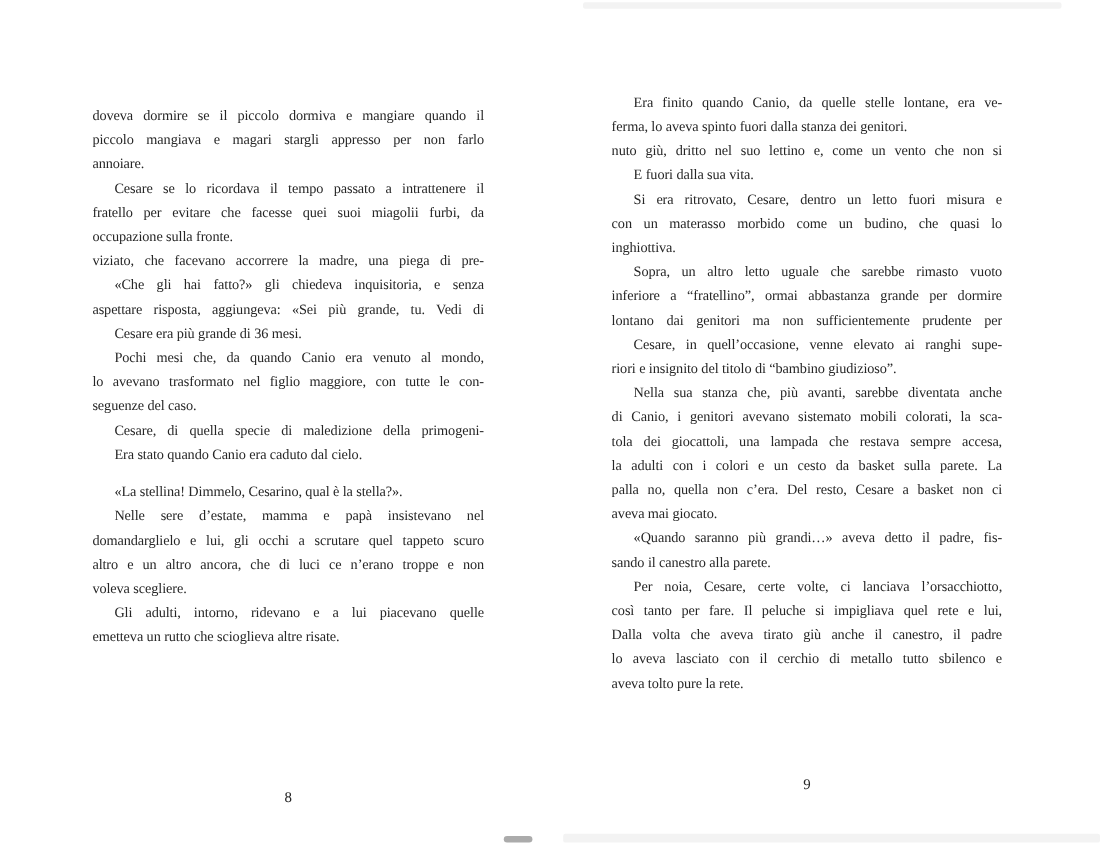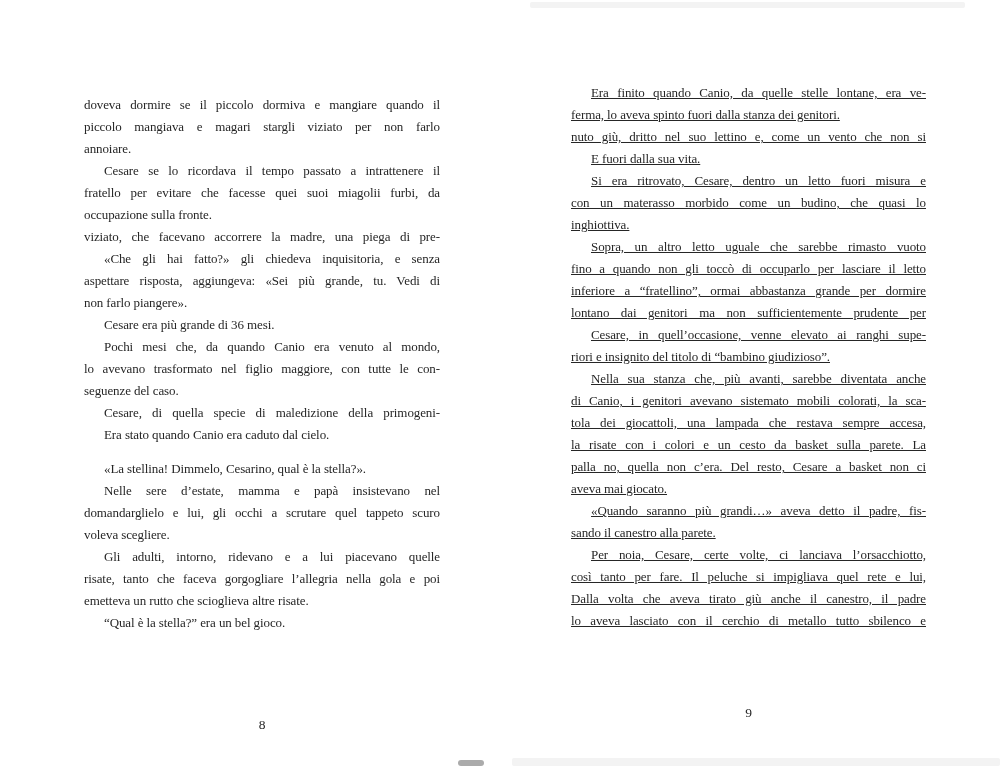--- a/index.html
+++ b/index.html
@@ -7,21 +7,21 @@
     width:1000px;height:767px;position:relative;background:#ffffff;
     font-family:"Liberation Serif","DejaVu Serif",serif;
     overflow:hidden;
   }
   .edge{position:absolute;border-radius:2px;}
   .edge.top{left:530px;top:2px;width:435px;height:6px;}
   .edge.bottom{left:512px;top:758px;width:488px;height:8px;}
   .handle{position:absolute;left:458px;top:760px;width:26px;height:6px;border-radius:3px;}
   .page-col{position:absolute;top:82px;height:660px;}
   #page-left{left:84px;width:356px;margin-top:12px;}
-  #page-right{left:571px;width:355px;text-decoration:underline;}
+  #page-right{left:556px;width:355px;}
   .line{
     height:22px;line-height:22px;font-size:13px;letter-spacing:-0.1px;
     text-align:justify;text-align-last:justify;overflow:hidden;
   }
   .line.last{text-align:right;text-align-last:left;}
   .line.indent{padding-left:20px;}
   .para.space{margin-top:12px;}
   .page-number{
     position:absolute;top:623px;left:0;width:100%;
     text-align:center;font-size:13.5px;
@@ -32,33 +32,32 @@
 
 <div class="edge top" style="background: rgb(243, 243, 243);"></div>
 <div class="edge bottom" style="background: rgb(243, 243, 243);"></div>
 <div class="handle" style="background: rgb(171, 171, 171);"></div>
 
 <main>
   <section class="page-col" id="page-left">
     <div class="page-body">
         <div class="para">
           <div class="line">doveva dormire se il piccolo dormiva e mangiare quando il</div>
-          <div class="line">piccolo mangiava e magari stargli viziato per non farlo</div>
+          <div class="line">piccolo mangiava e magari stargli appresso per non farlo</div>
           <div class="line last">annoiare.</div>
         </div>
         <div class="para">
           <div class="line indent">Cesare se lo ricordava il tempo passato a intrattenere il</div>
           <div class="line">fratello per evitare che facesse quei suoi miagolii furbi, da</div>
           <div class="line last">occupazione sulla fronte.</div>
           <div class="line">viziato, che facevano accorrere la madre, una piega di pre-</div>
         </div>
         <div class="para">
           <div class="line indent">«Che gli hai fatto?» gli chiedeva inquisitoria, e senza</div>
           <div class="line">aspettare risposta, aggiungeva: «Sei più grande, tu. Vedi di</div>
-          <div class="line last">non farlo piangere».</div>
         </div>
         <div class="para">
           <div class="line last indent">Cesare era più grande di 36 mesi.</div>
         </div>
         <div class="para">
           <div class="line indent">Pochi mesi che, da quando Canio era venuto al mondo,</div>
           <div class="line">lo avevano trasformato nel figlio maggiore, con tutte le con-</div>
           <div class="line last">seguenze del caso.</div>
         </div>
         <div class="para">
@@ -66,29 +65,26 @@
         </div>
         <div class="para">
           <div class="line last indent">Era stato quando Canio era caduto dal cielo.</div>
         </div>
         <div class="para space">
           <div class="line last indent">«La stellina! Dimmelo, Cesarino, qual è la stella?».</div>
         </div>
         <div class="para">
           <div class="line indent">Nelle sere d’estate, mamma e papà insistevano nel</div>
           <div class="line">domandarglielo e lui, gli occhi a scrutare quel tappeto scuro</div>
+          <div class="line">altro e un altro ancora, che di luci ce n’erano troppe e non</div>
           <div class="line last">voleva scegliere.</div>
         </div>
         <div class="para">
           <div class="line indent">Gli adulti, intorno, ridevano e a lui piacevano quelle</div>
-          <div class="line">risate, tanto che faceva gorgogliare l’allegria nella gola e poi</div>
           <div class="line last">emetteva un rutto che scioglieva altre risate.</div>
-        </div>
-        <div class="para">
-          <div class="line last indent">“Qual è la stella?” era un bel gioco.</div>
         </div>
       </div>
     <div class="page-number">8</div>
   </section>
   <section class="page-col" id="page-right">
     <div class="page-body">
         <div class="para">
           <div class="line indent">Era finito quando Canio, da quelle stelle lontane, era ve-</div>
           <div class="line last">ferma, lo aveva spinto fuori dalla stanza dei genitori.</div>
           <div class="line">nuto giù, dritto nel suo lettino e, come un vento che non si</div>
@@ -96,42 +92,42 @@
         <div class="para">
           <div class="line last indent">E fuori dalla sua vita.</div>
         </div>
         <div class="para">
           <div class="line indent">Si era ritrovato, Cesare, dentro un letto fuori misura e</div>
           <div class="line">con un materasso morbido come un budino, che quasi lo</div>
           <div class="line last">inghiottiva.</div>
         </div>
         <div class="para">
           <div class="line indent">Sopra, un altro letto uguale che sarebbe rimasto vuoto</div>
-          <div class="line">fino a quando non gli toccò di occuparlo per lasciare il letto</div>
           <div class="line">inferiore a “fratellino”, ormai abbastanza grande per dormire</div>
           <div class="line">lontano dai genitori ma non sufficientemente prudente per</div>
         </div>
         <div class="para">
           <div class="line indent">Cesare, in quell’occasione, venne elevato ai ranghi supe-</div>
           <div class="line last">riori e insignito del titolo di “bambino giudizioso”.</div>
         </div>
         <div class="para">
           <div class="line indent">Nella sua stanza che, più avanti, sarebbe diventata anche</div>
           <div class="line">di Canio, i genitori avevano sistemato mobili colorati, la sca-</div>
           <div class="line">tola dei giocattoli, una lampada che restava sempre accesa,</div>
-          <div class="line">la risate con i colori e un cesto da basket sulla parete. La</div>
+          <div class="line">la adulti con i colori e un cesto da basket sulla parete. La</div>
           <div class="line">palla no, quella non c’era. Del resto, Cesare a basket non ci</div>
           <div class="line last">aveva mai giocato.</div>
         </div>
         <div class="para">
           <div class="line indent">«Quando saranno più grandi…» aveva detto il padre, fis-</div>
           <div class="line last">sando il canestro alla parete.</div>
         </div>
         <div class="para">
           <div class="line indent">Per noia, Cesare, certe volte, ci lanciava l’orsacchiotto,</div>
           <div class="line">così tanto per fare. Il peluche si impigliava quel rete e lui,</div>
           <div class="line">Dalla volta che aveva tirato giù anche il canestro, il padre</div>
           <div class="line">lo aveva lasciato con il cerchio di metallo tutto sbilenco e</div>
+          <div class="line last">aveva tolto pure la rete.</div>
         </div>
       </div>
     <div class="page-number">9</div>
   </section>
 </main>
 
 </body></html>

